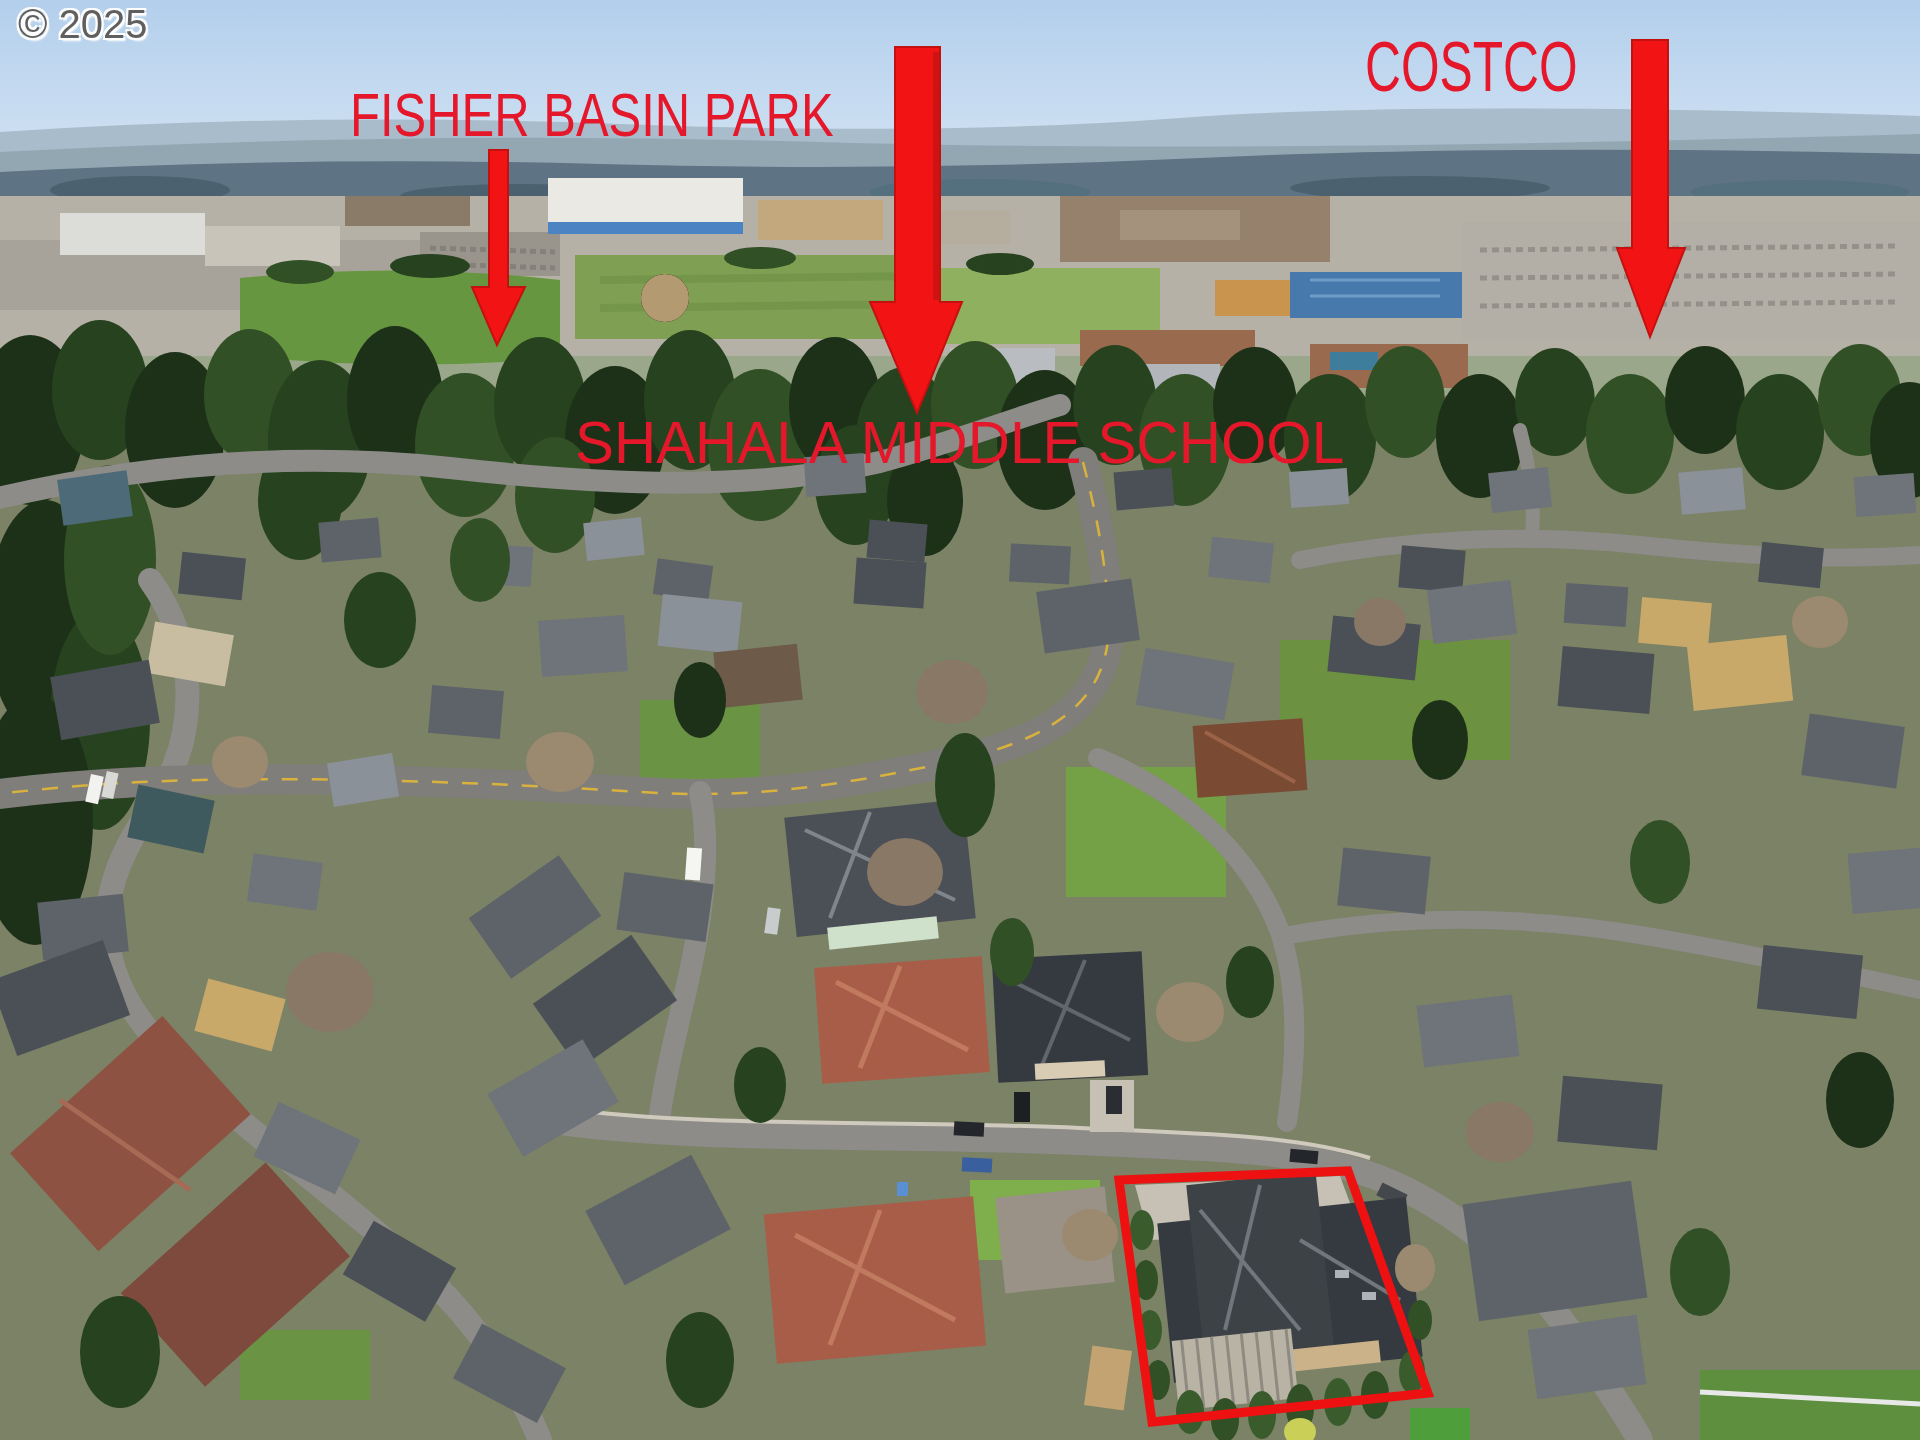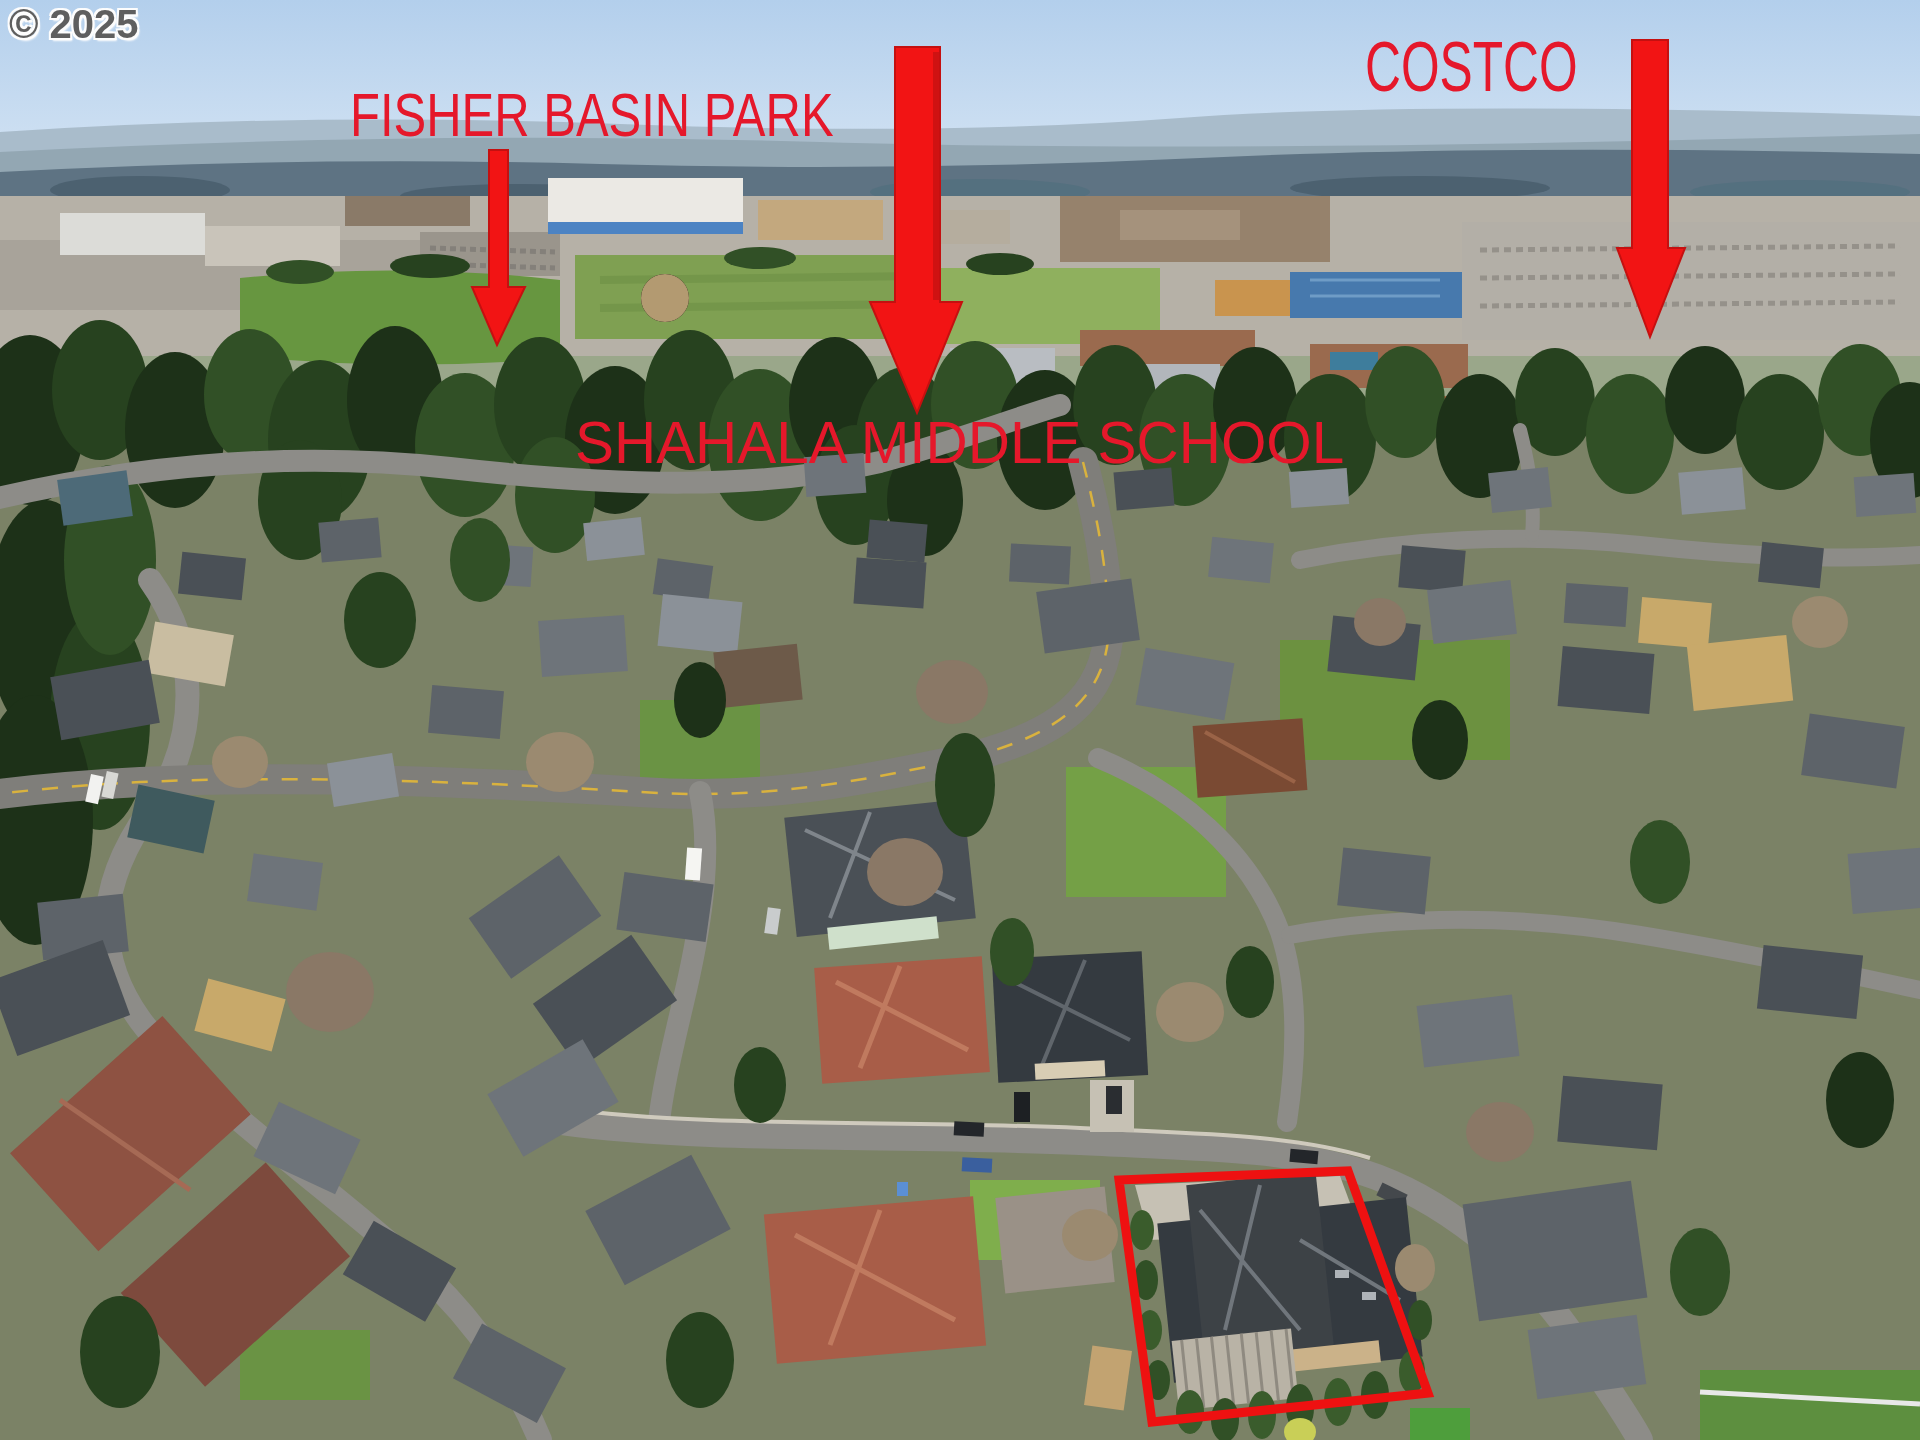--- a/index.html
+++ b/index.html
@@ -13,21 +13,21 @@
   .rb{fill:#8e5242}.rt{fill:#a85d48}.br{fill:#7a4a33}.tn{fill:#c8a96a}.cw{fill:#c9bda1}
   .road{fill:none;stroke:#8d8c88;stroke-linecap:round;}
   .roadd{fill:none;stroke:#7f7e7a;stroke-linecap:round;}
   .lawn{fill:#74a046}
   
   .anno{position:absolute;color:#e5182b;line-height:0.92;white-space:nowrap;
         transform-origin:left top;font-weight:normal;letter-spacing:0;}
   #label-fisher {left:350px;top:86px; font-size:62px;transform:scaleX(0.79);}
   #label-shahala{left:575px;top:416px;font-size:59px;transform:scaleX(0.99);}
   #label-costco {left:1365px;top:35px;font-size:70px;transform:scaleX(0.71);}
-  .watermark{position:absolute;left:9px;top:2px;font-size:40px;font-weight:bold;color:#5f5f5f;
+  .watermark{position:absolute;left:18px;top:2px;font-size:40px;font-weight:normal;color:#5f5f5f;
      text-shadow:-2px -2px 0 #fdfdfd,2px -2px 0 #fdfdfd,-2px 2px 0 #fdfdfd,2px 2px 0 #fdfdfd,2px 3px 2px #fdfdfd;}
 </style>
 </head>
 <body>
 
 <div class="stage">
 
   <svg width="1920" height="1440" viewBox="0 0 1920 1440">
     <defs>
       <linearGradient id="sky" x1="0" y1="0" x2="0" y2="1">

